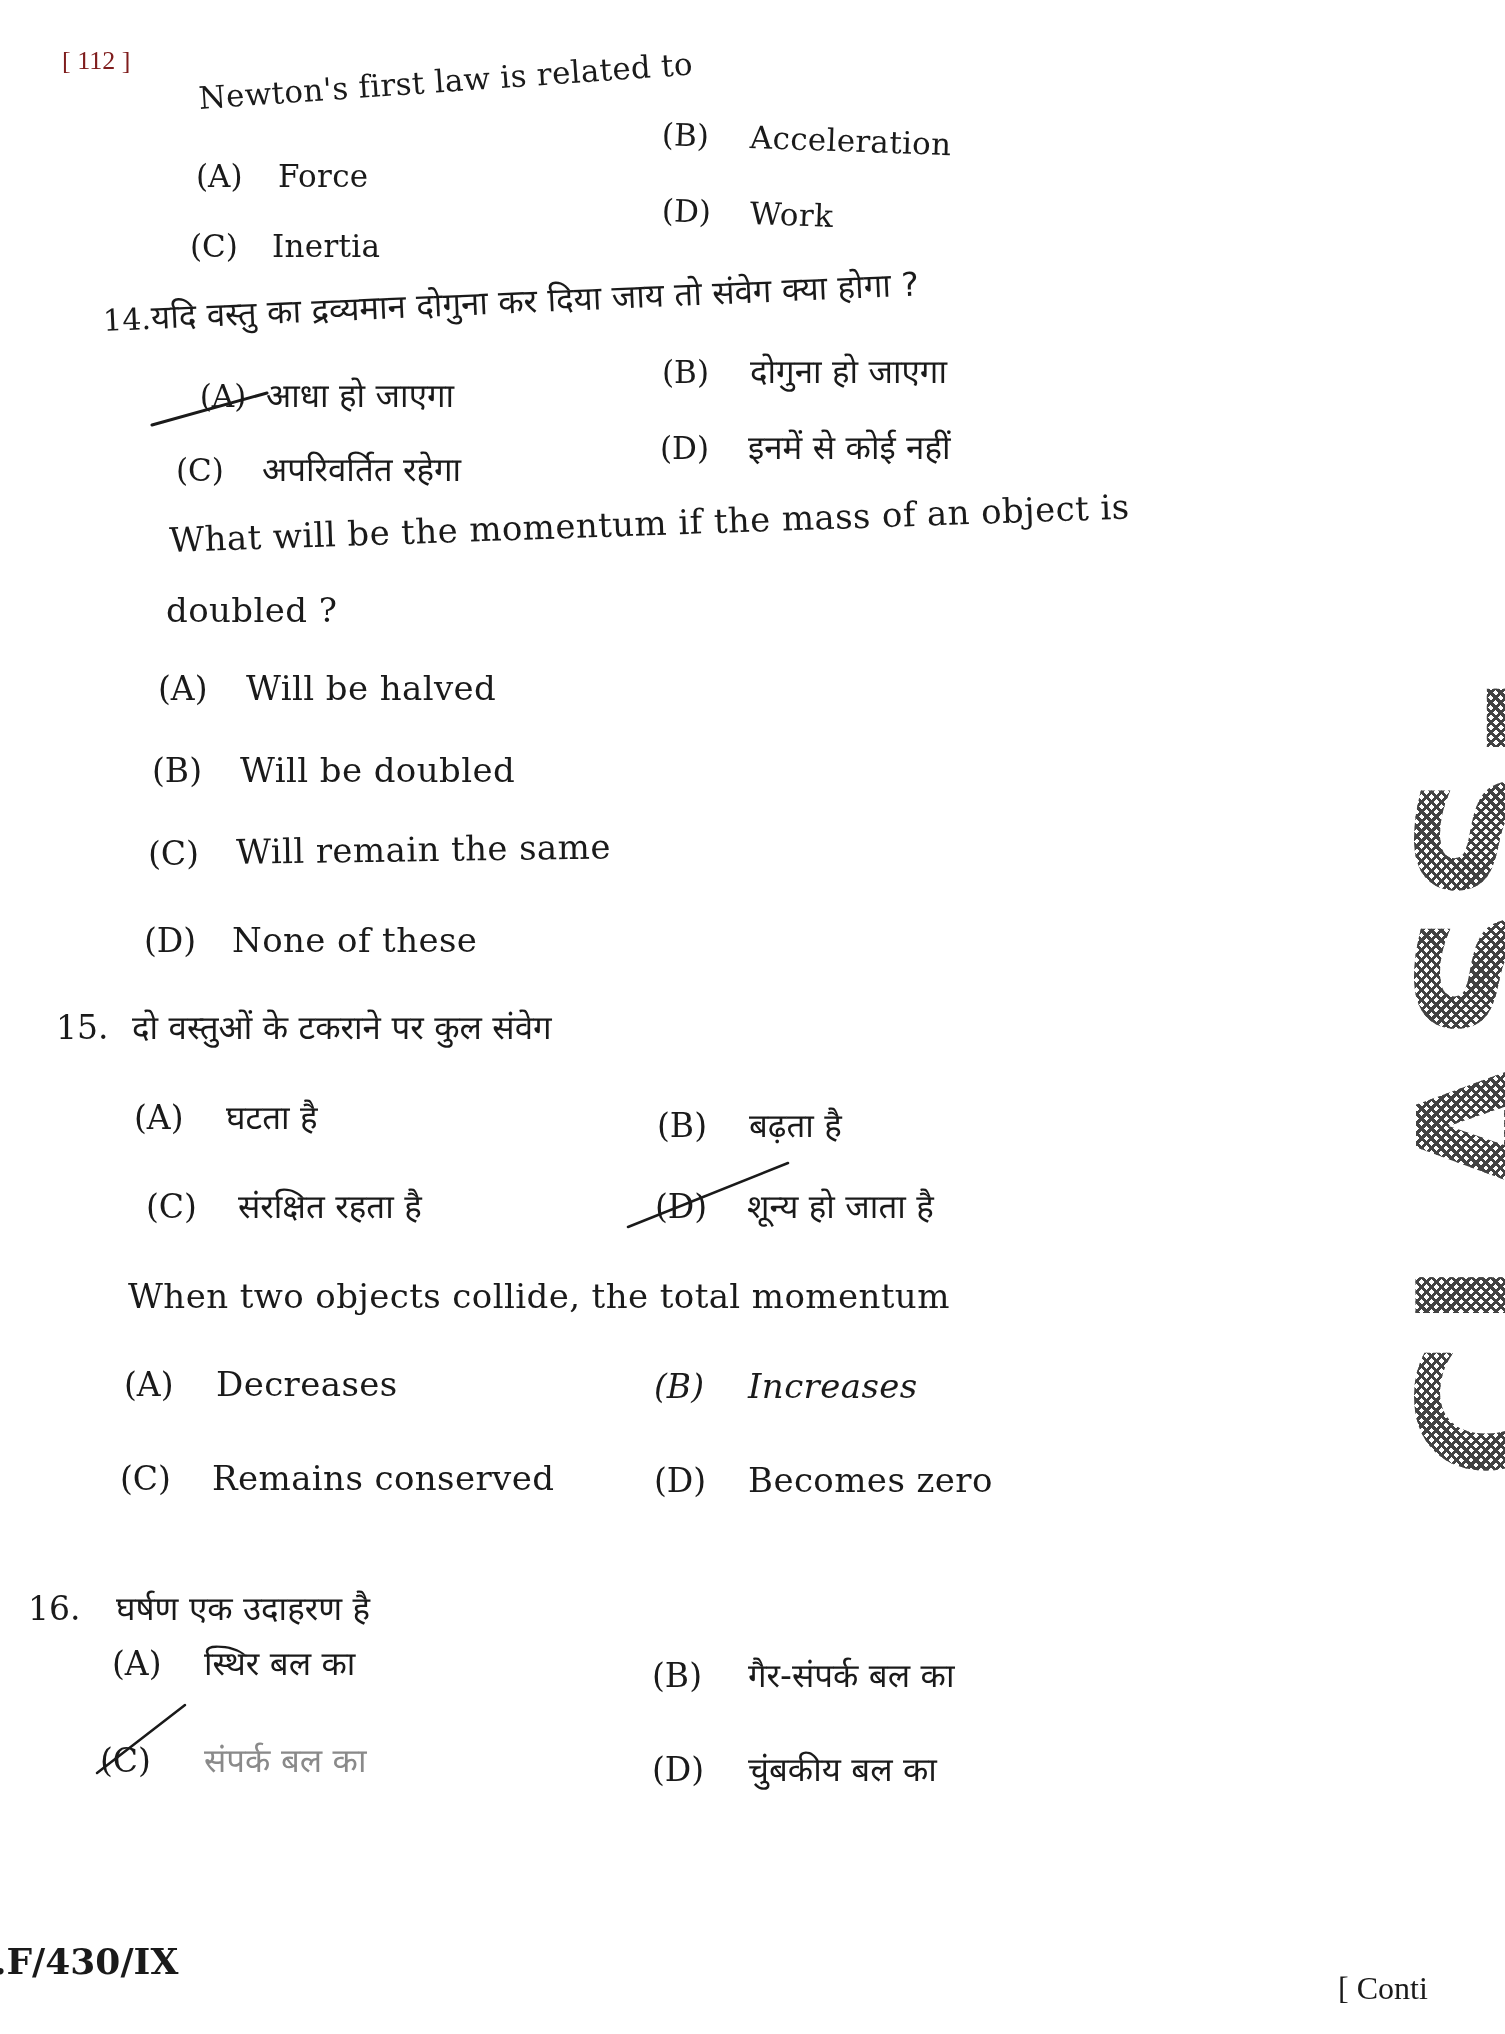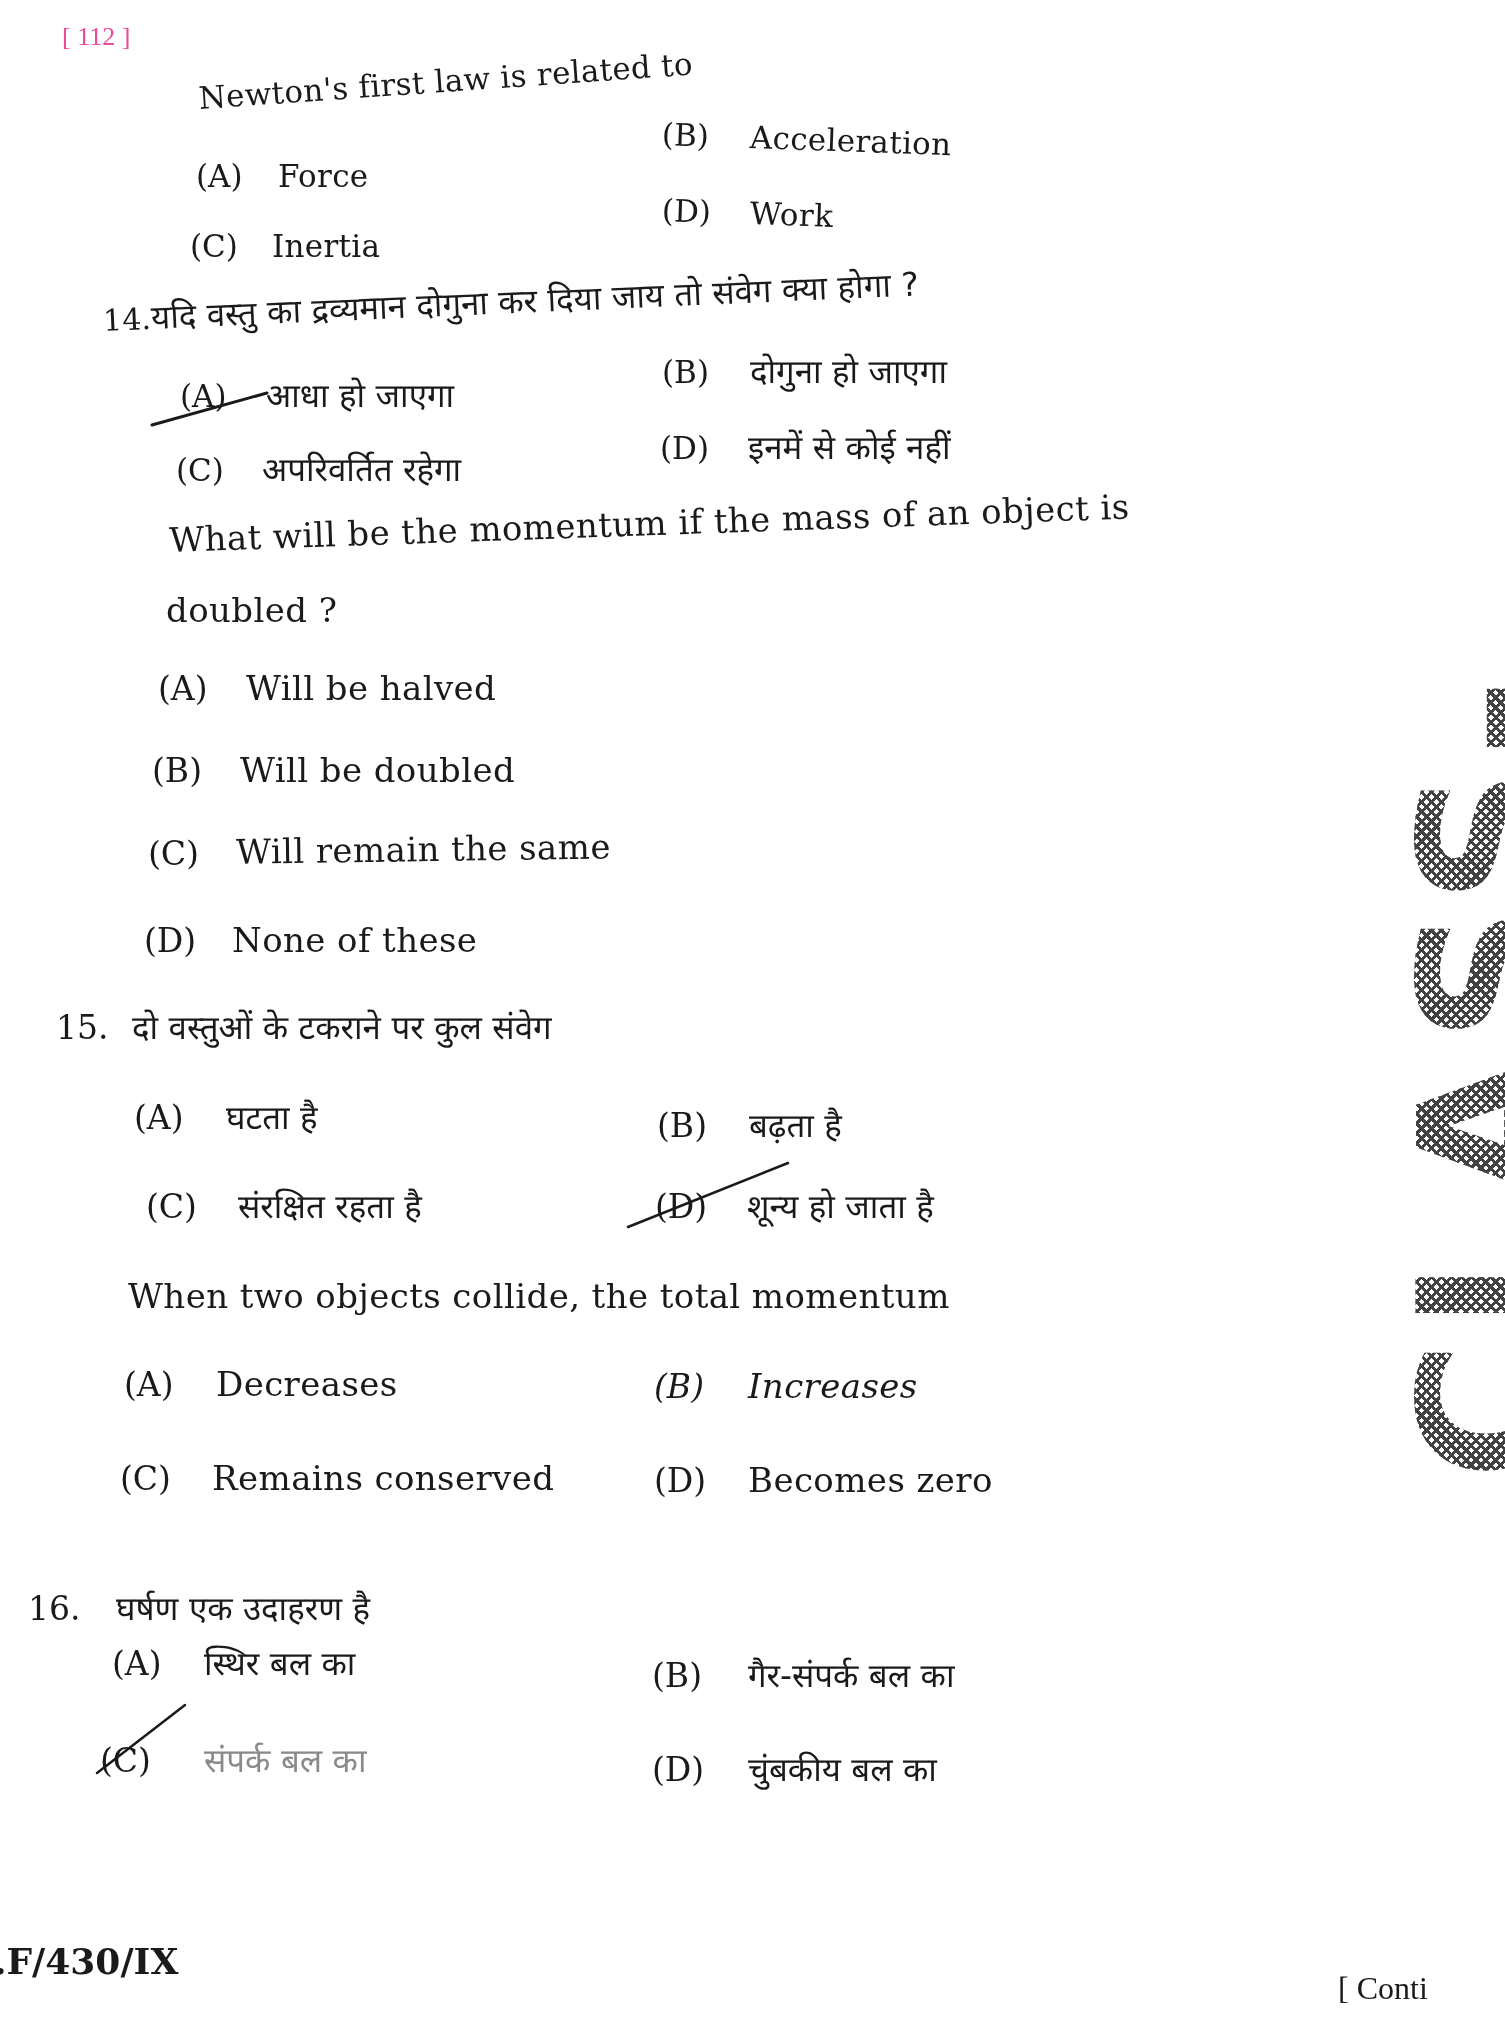--- a/index.html
+++ b/index.html
@@ -8,21 +8,21 @@
       font-family: "Liberation Serif", "DejaVu Serif", serif;
       color: #1a1a1a;
     }
     .abs { position: absolute; white-space: nowrap; }
     .en { font-family: "DejaVu Serif", "Liberation Serif", serif; font-size: 31px; letter-spacing: 0.3px; }
     .en-lg { font-family: "DejaVu Serif", "Liberation Serif", serif; font-size: 34px; letter-spacing: 0.4px; }
     .hi { font-family: "DejaVu Sans", "Liberation Sans", sans-serif; font-size: 33px; }
     .lbl { font-family: "DejaVu Serif", "Liberation Serif", serif; font-size: 31px; display: inline-block; width: 82px; }
     .lbl-lg { font-family: "DejaVu Serif", "Liberation Serif", serif; font-size: 33px; display: inline-block; width: 88px; }
     .num { font-family: "DejaVu Serif", "Liberation Serif", serif; font-size: 30px; }
-    .page-num { font-family: "Liberation Serif", serif; font-size: 26px; color: #ec4899; }
+    .page-num { font-family: "Liberation Serif", serif; font-size: 26px; color: #7f1d1d; margin-top: 24px; }
     .faded { color: #8a8a8a; }
     .footer-code { font-family: "DejaVu Serif", "Liberation Serif", serif; font-weight: bold; font-size: 36px; }
     .footer-cont { font-family: "Liberation Serif", serif; font-size: 32px; }
     .watermark {
       position: absolute; left: 1395px; top: 1480px;
       transform-origin: 0 0; transform: rotate(-90deg);
       font-family: "DejaVu Sans", "Liberation Sans", sans-serif; font-weight: bold;
       font-size: 190px; letter-spacing: 10px; line-height: 1;
       color: transparent;
       background-image: repeating-linear-gradient(45deg, #222 0 3px, transparent 3px 7px),
@@ -47,21 +47,21 @@
 <div class="abs" style="left:190px; top:228px;">
   <span class="lbl">(C)</span><span class="en">Inertia</span>
 </div>
 <div class="abs" style="left:662px; top:192px; transform-origin:0 50%; transform:rotate(2deg);">
   <span class="lbl" style="width:88px">(D)</span><span class="en">Work</span>
 </div>
 
 <div class="abs" style="left:104px; top:296px; transform-origin:0 100%; transform:rotate(-2.5deg);">
   <span class="num" style="display:inline-block; width:48px;">14.</span><span class="hi">यदि वस्तु का द्रव्यमान दोगुना कर दिया जाय तो संवेग क्या होगा ?</span>
 </div>
-<div class="abs" style="left:180px; top:372px;">
+<div class="abs" style="left:180px; top:372px;text-align:center;">
   <span class="lbl" style="width:86px">(A)</span><span class="hi">आधा हो जाएगा</span>
 </div>
 <div class="abs" style="left:662px; top:348px;">
   <span class="lbl" style="width:88px">(B)</span><span class="hi">दोगुना हो जाएगा</span>
 </div>
 <div class="abs" style="left:176px; top:446px;">
   <span class="lbl" style="width:86px">(C)</span><span class="hi">अपरिवर्तित रहेगा</span>
 </div>
 <div class="abs" style="left:660px; top:424px;">
   <span class="lbl" style="width:88px">(D)</span><span class="hi">इनमें से कोई नहीं</span>

